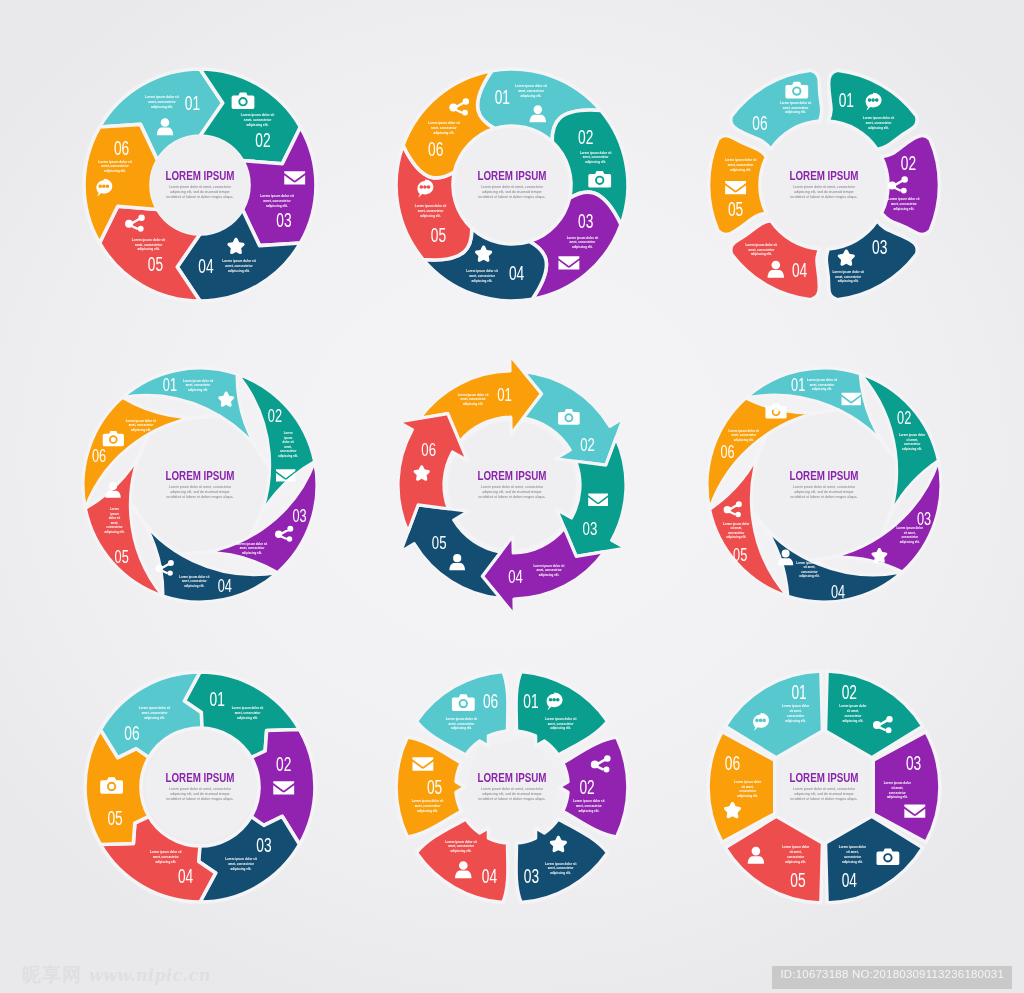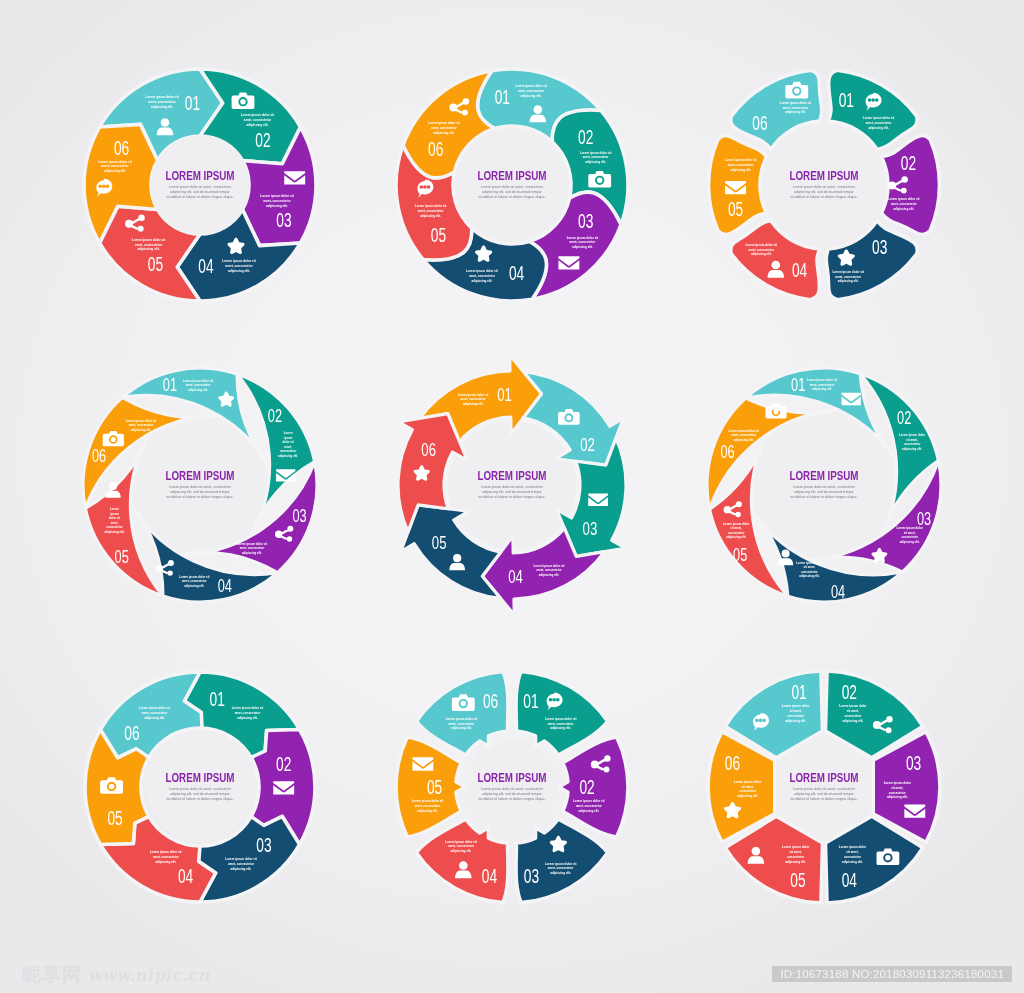--- a/index.html
+++ b/index.html
@@ -9,21 +9,21 @@
   background:
    radial-gradient(ellipse 62% 58% at 50% 46%, #f4f4f6 0%, #f2f2f4 45%, #eeeef0 75%, #e9e9ec 100%);
   overflow:hidden;}
 .diagram{position:absolute;}
 .diagram svg{display:block;overflow:visible;}
 .wm-left{position:absolute;left:22px;top:962px;display:flex;align-items:center;gap:7px;}
 .wm-cjk{font-family:"DejaVu Sans",sans-serif;font-size:19px;font-weight:700;color:#dfdfe2;letter-spacing:1px;
  -webkit-text-stroke:0px;}
 .wm-url{font-family:"DejaVu Serif",serif;font-style:italic;font-weight:700;font-size:16px;color:#dfdfe2;letter-spacing:0.4px;}
 .wm-id{position:absolute;right:12px;top:966px;background:#c9c9c9;color:#f5f5f5;font-size:11.5px;
-  padding:2px 8px 2px 8px;letter-spacing:0.2px;font-family:"Liberation Sans",sans-serif;}
+  padding:2px 8px 9px 8px;letter-spacing:0.2px;font-family:"Liberation Sans",sans-serif;}
 </style>
 </head>
 <body>
 
 <div id="stage">
   <div id="diagrams">
       <div class="diagram" style="left: 50px; top: 35px;">
         <svg width="300" height="300" viewBox="0 0 300 300">
           <g>
             <path d="M49.541 92A116 116 0 0 1 150 34L172.715 68.091L150 101A49 49 0 0 0 107.565 125.5L90.423 89.374Z" fill="#56c8ce" stroke="#f4f4f6" stroke-width="3.6" stroke-linejoin="round"></path>

